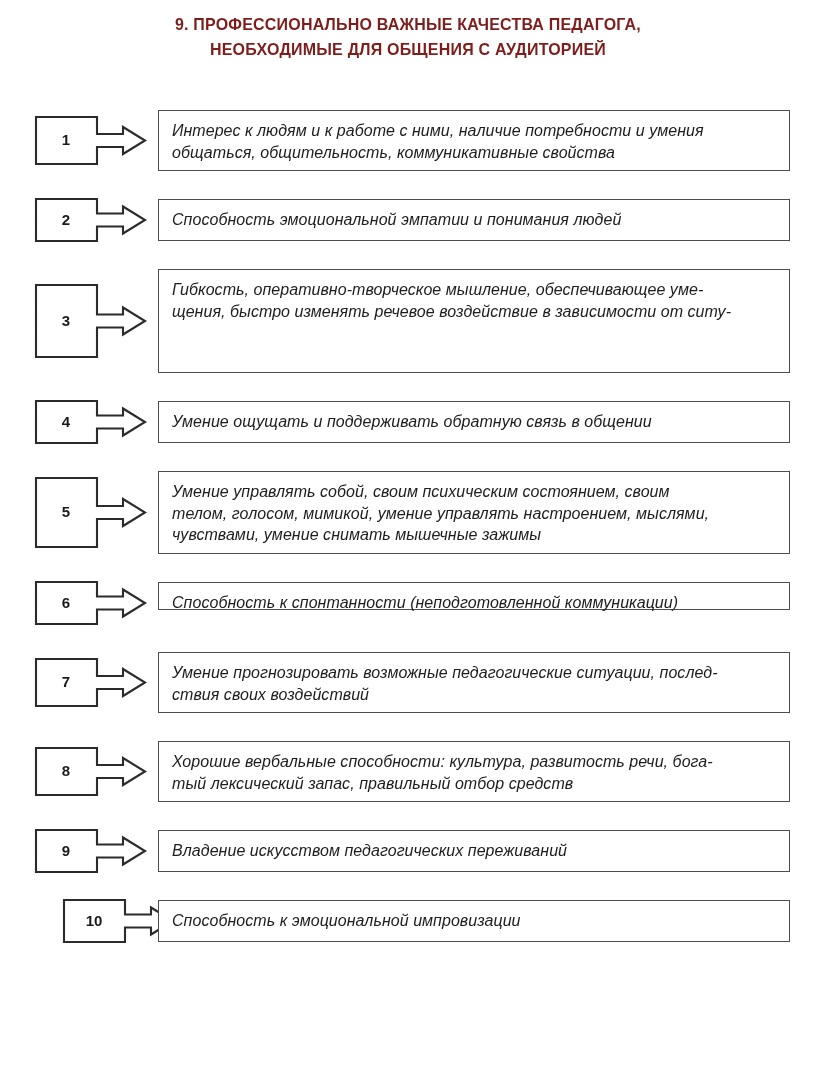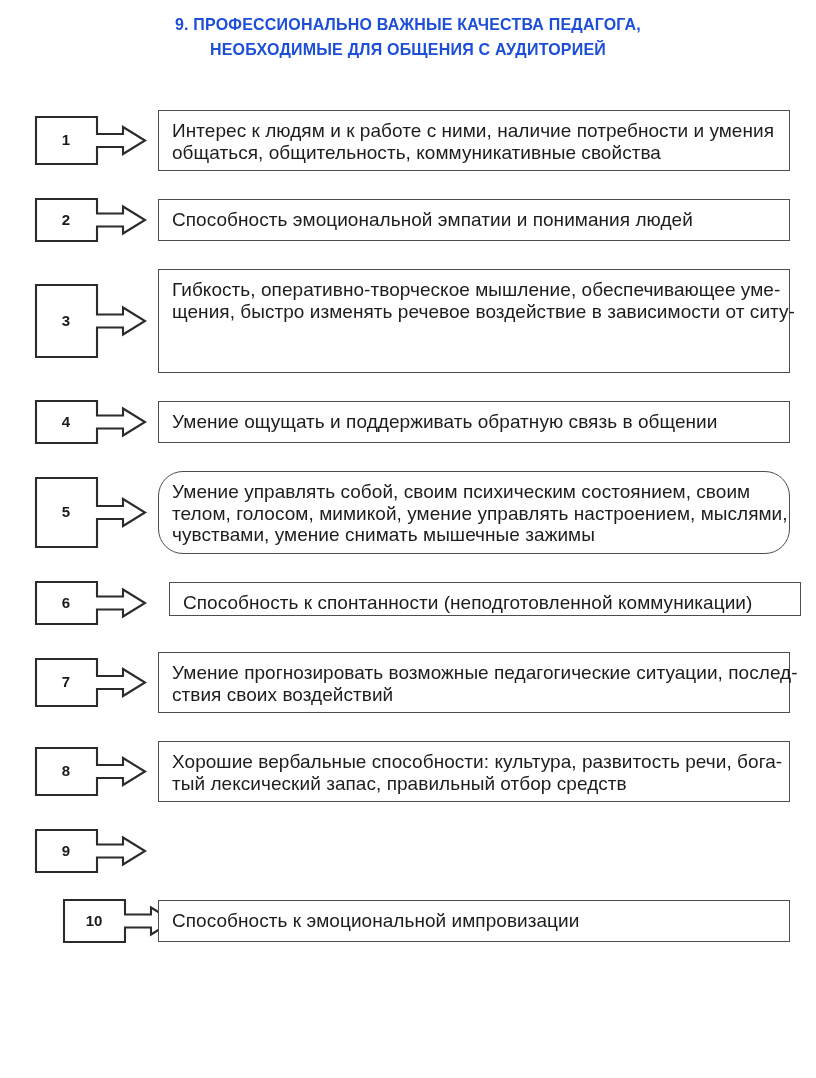--- a/index.html
+++ b/index.html
@@ -22,21 +22,21 @@
   #page-title {
     position: absolute;
     left: 0;
     top: 12px;
     width: 816px;
     text-align: center;
     font-weight: bold;
     font-size: 16.5px;
     letter-spacing: 0.2px;
     line-height: 25px;
-    color: #1d4ed8;
+    color: #7f1d1d;
   }
   #page-title .title-line {
     display: block;
     white-space: nowrap;
     transform: scaleX(0.97);
   }
 
   
   #qualities-list {
     position: absolute;
@@ -78,24 +78,25 @@
 
   
   .text-box {
     position: absolute;
     left: 158px;
     width: 632px;
     box-sizing: border-box;
     border: 1.6px solid #4d4d4d;
     background: #ffffff;
     padding: 9px 12px 9px 13px;
-    font-size: 19px;
+    font-size: 16px;
     line-height: 21.5px;
     color: #1d1d1d;
     letter-spacing: 0.05px;
+    font-style: italic;
   }
   .text-box .line {
     display: block;
     white-space: nowrap;
   }
 
   
 </style>
 </head>
 <body>
@@ -152,34 +153,34 @@
         <span class="line">Умение ощущать и поддерживать обратную связь в общении</span>
       </div>
     </div>
     <div class="quality-row" style="height: 97px;">
       <div class="num-marker" style="top: 6px;">
         <svg width="114" height="75" viewBox="0 0 114 75">
           <polygon class="marker-outline" points="1,1 62,1 62,29 88,29 88,22 110,35.5 88,49 88,42 62,42 62,70 1,70"></polygon>
           <text class="num-text" x="31" y="36.5">5</text>
         </svg>
       </div>
-      <div class="text-box" style="height: 83px; top: 0px; border-radius: 25px;">
+      <div class="text-box" style="height: 83px; top: 0px;">
         <span class="line">Умение управлять собой, своим психическим состоянием, своим</span>
         <span class="line">телом, голосом, мимикой, умение управлять настроением, мыслями,</span>
         <span class="line">чувствами, умение снимать мышечные зажимы</span>
       </div>
     </div>
     <div class="quality-row" style="height: 56px;">
       <div class="num-marker" style="top: -1px;">
         <svg width="114" height="48" viewBox="0 0 114 48">
           <polygon class="marker-outline" points="1,1 62,1 62,15.5 88,15.5 88,8.5 110,22 88,35.5 88,28.5 62,28.5 62,43 1,43"></polygon>
           <text class="num-text" x="31" y="23">6</text>
         </svg>
       </div>
-      <div class="text-box" style="height: 34px; top: 0px; margin-left: 11px;">
+      <div class="text-box" style="height: 28px; top: 0px;">
         <span class="line">Способность к спонтанности (неподготовленной коммуникации)</span>
       </div>
     </div>
     <div class="quality-row" style="height: 75px;">
       <div class="num-marker" style="top: 6px;">
         <svg width="114" height="53" viewBox="0 0 114 53">
           <polygon class="marker-outline" points="1,1 62,1 62,18 88,18 88,11 110,24.5 88,38 88,31 62,31 62,48 1,48"></polygon>
           <text class="num-text" x="31" y="25.5">7</text>
         </svg>
       </div>
@@ -200,20 +201,23 @@
         <span class="line">тый лексический запас, правильный отбор средств</span>
       </div>
     </div>
     <div class="quality-row" style="height: 56px;">
       <div class="num-marker" style="top: -1px;">
         <svg width="114" height="48" viewBox="0 0 114 48">
           <polygon class="marker-outline" points="1,1 62,1 62,15.5 88,15.5 88,8.5 110,22 88,35.5 88,28.5 62,28.5 62,43 1,43"></polygon>
           <text class="num-text" x="31" y="23">9</text>
         </svg>
       </div>
+      <div class="text-box" style="height: 42px; top: 0px;">
+        <span class="line">Владение искусством педагогических переживаний</span>
+      </div>
     </div>
     <div class="quality-row" style="height: 56px;">
       <div class="num-marker" style="top: -1px; padding-left: 28px;">
         <svg width="114" height="48" viewBox="0 0 114 48">
           <polygon class="marker-outline" points="1,1 62,1 62,15.5 88,15.5 88,8.5 110,22 88,35.5 88,28.5 62,28.5 62,43 1,43"></polygon>
           <text class="num-text" x="31" y="23">10</text>
         </svg>
       </div>
       <div class="text-box" style="height: 42px; top: 0px;">
         <span class="line">Способность к эмоциональной импровизации</span>

